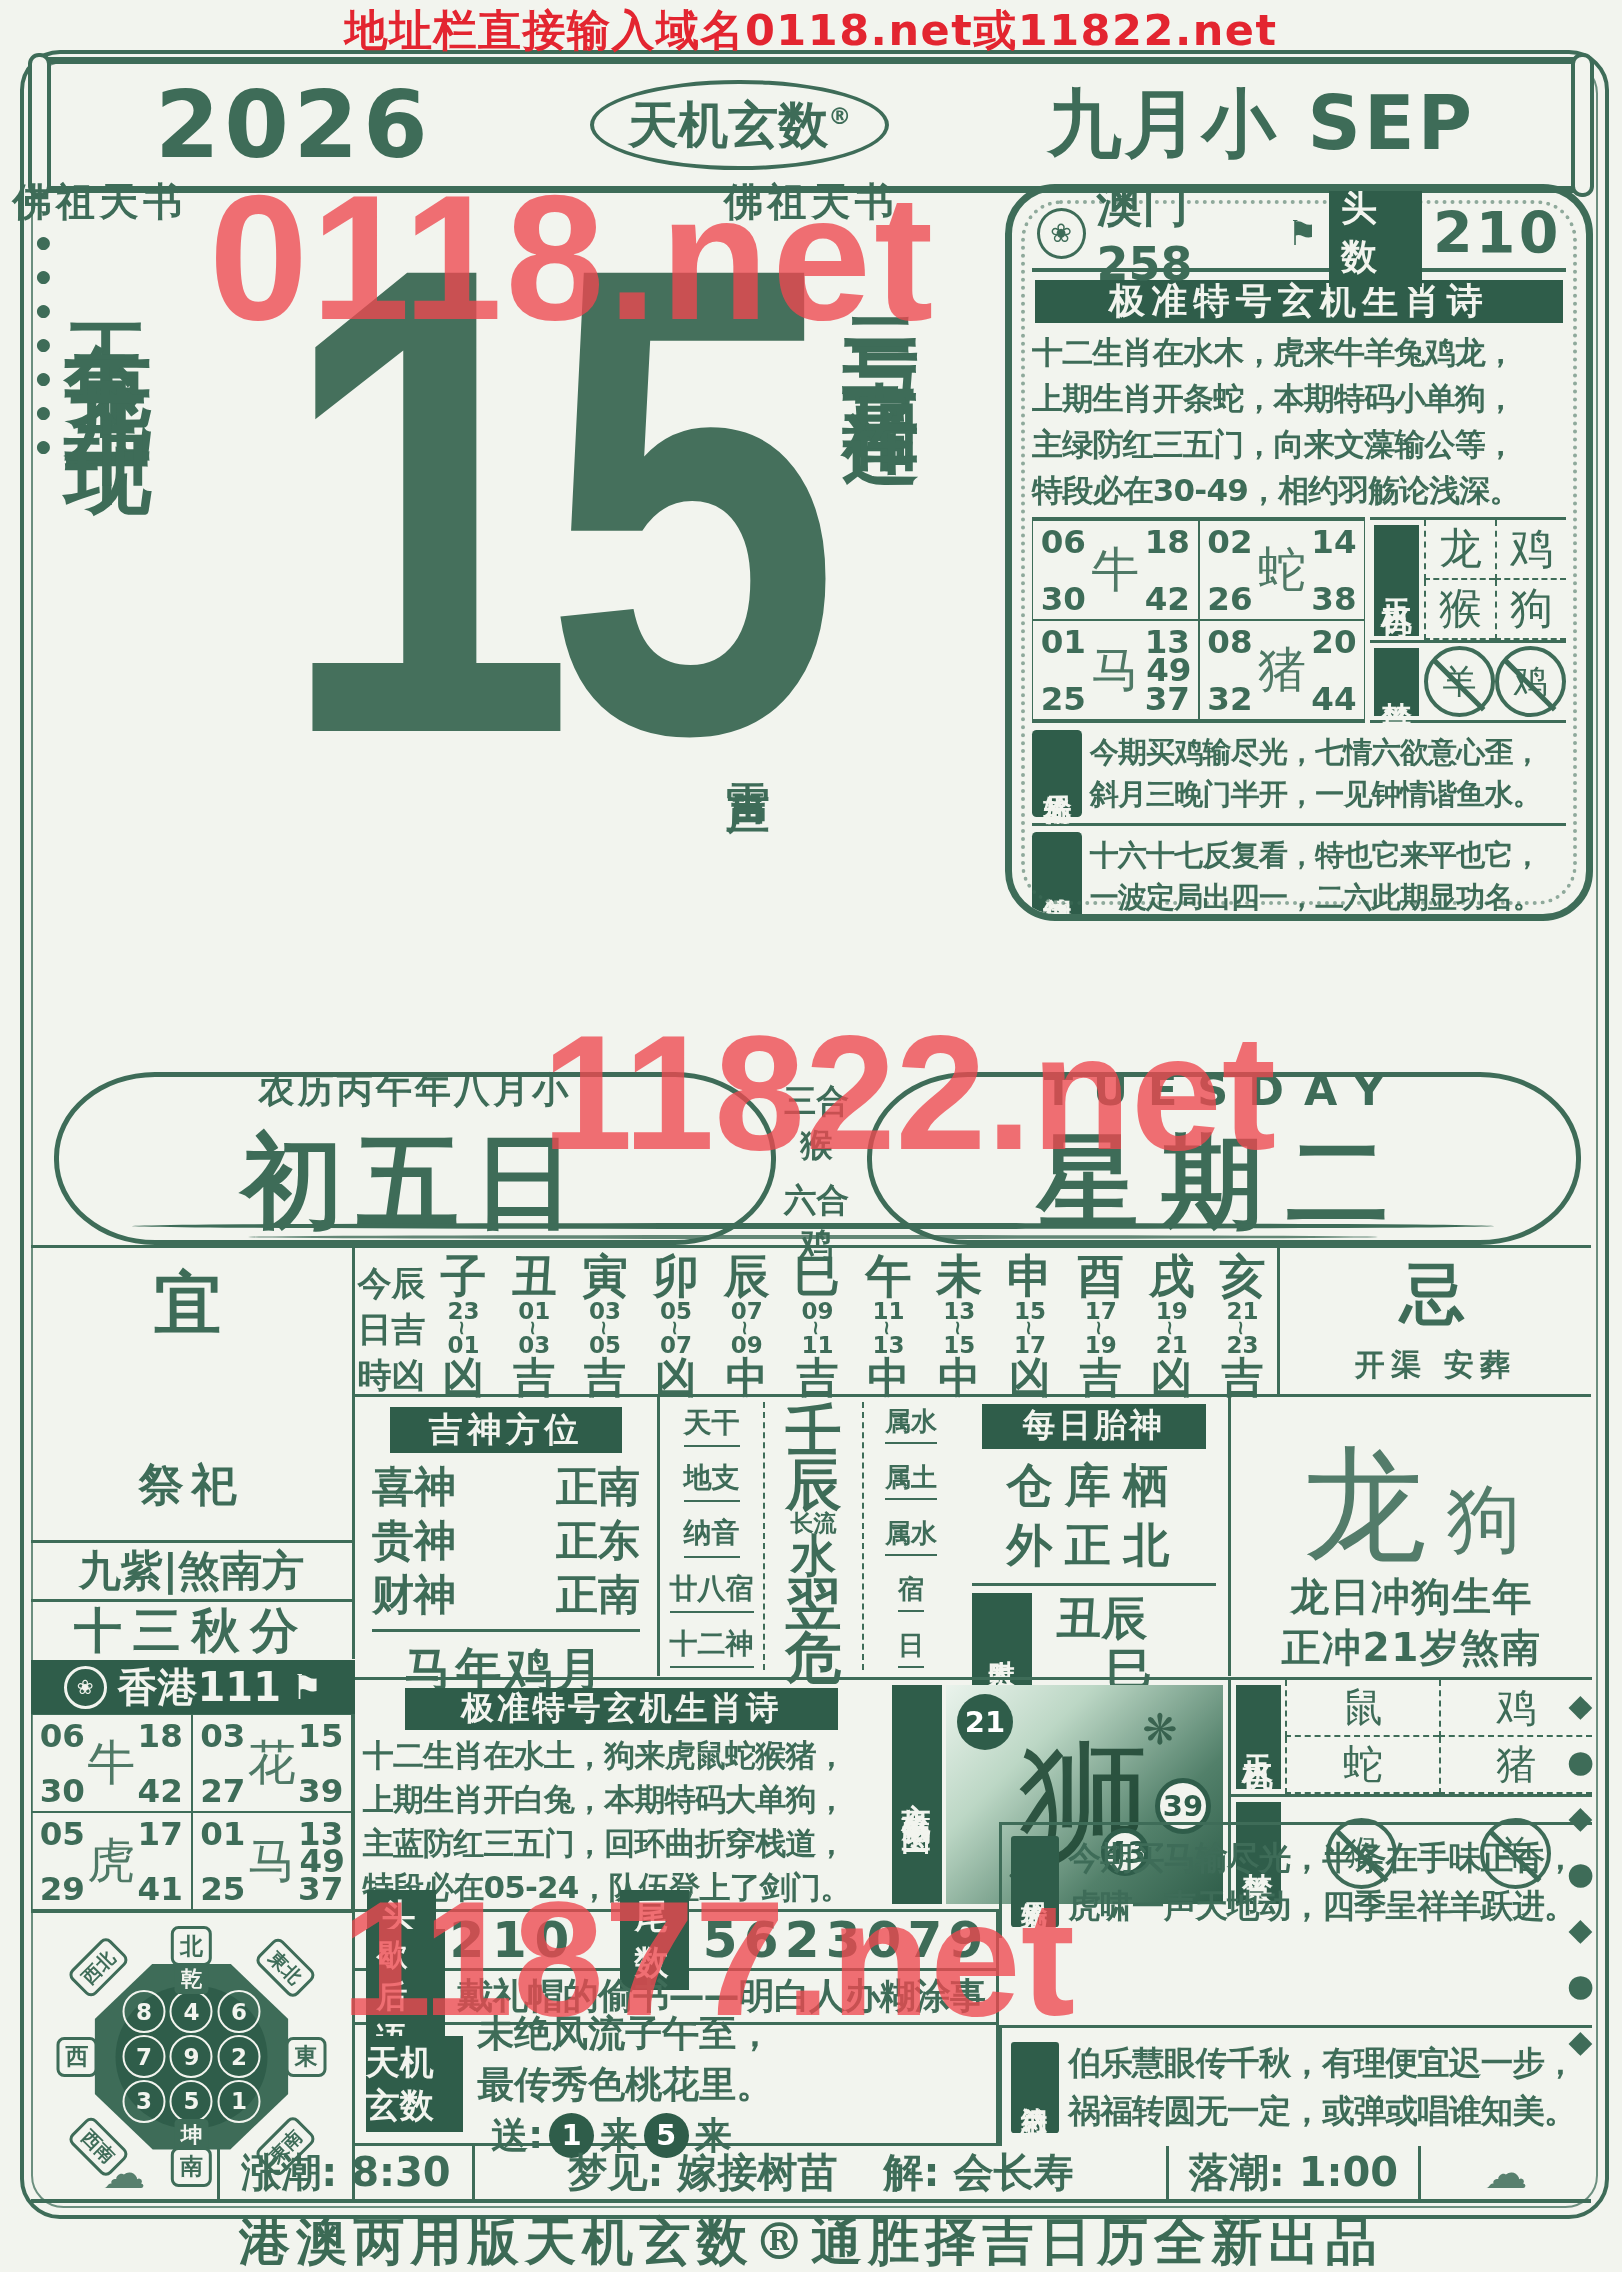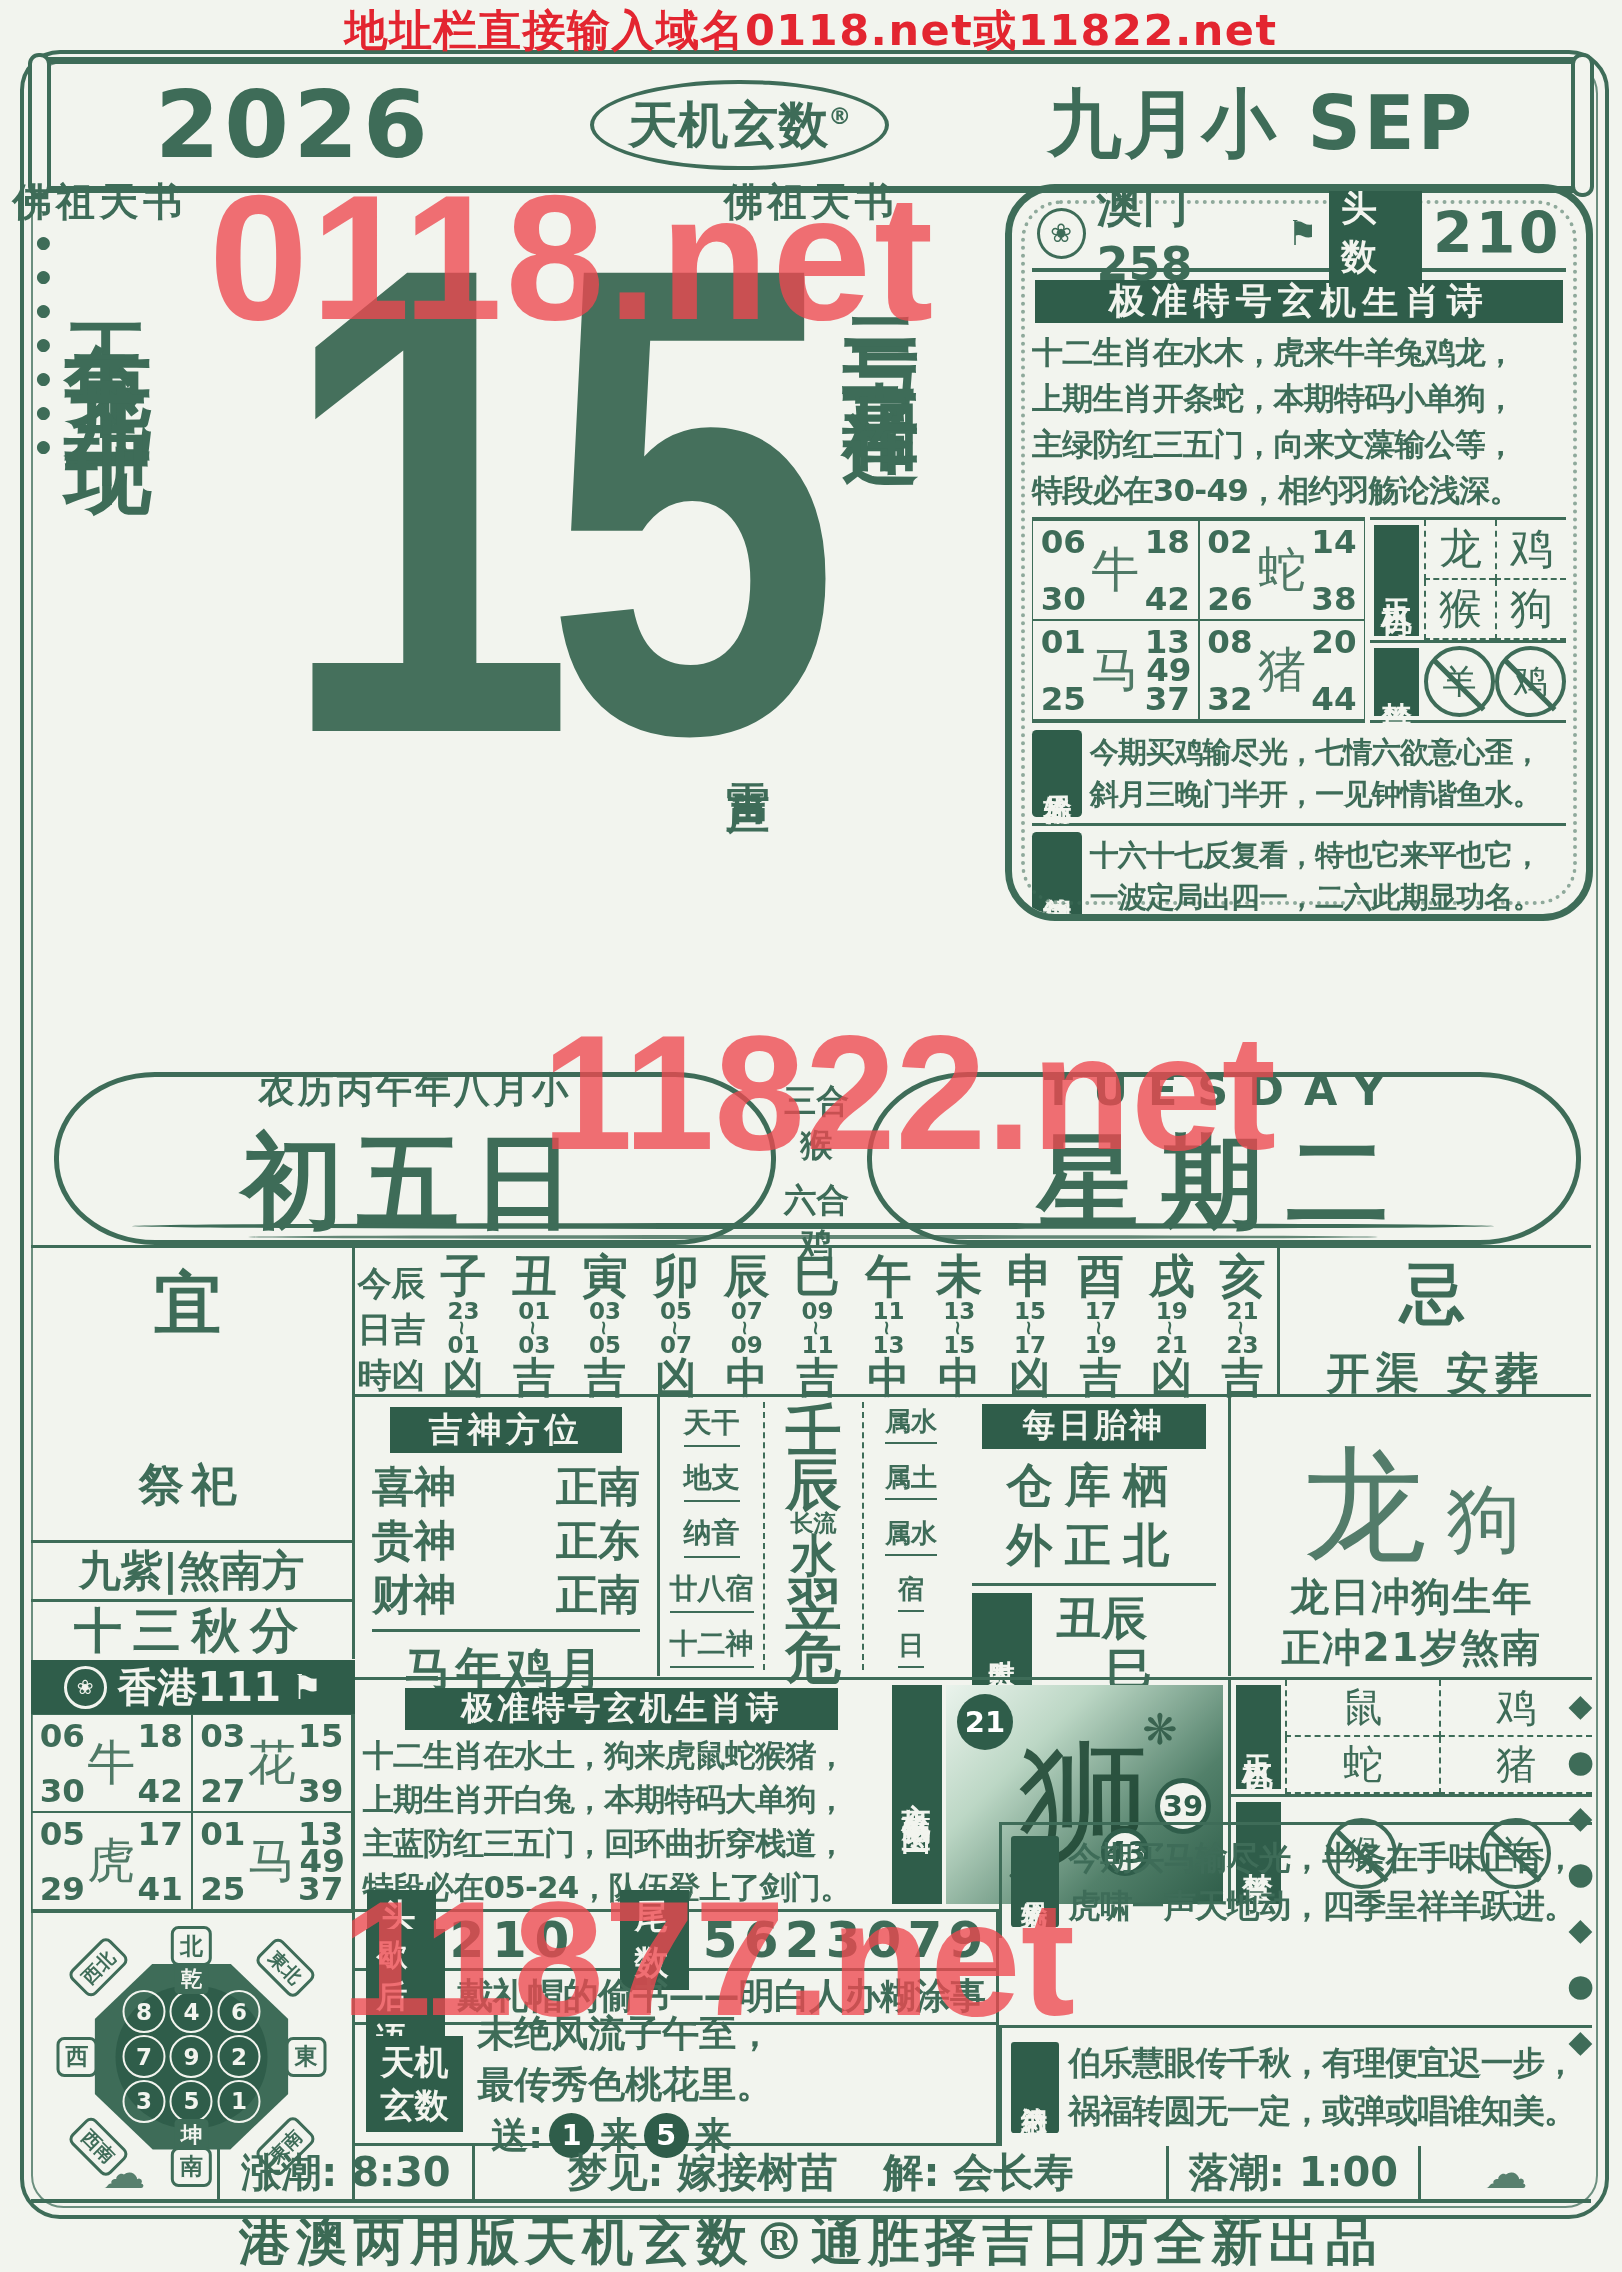--- a/index.html
+++ b/index.html
@@ -98,21 +98,21 @@
   
   .hours{left:355px;top:1245px;width:923px;height:152px;border-top:3.9px solid var(--ink);border-bottom:3.9px solid var(--ink);display:flex;padding:3.1px 0;}
   .hlab{width:73px;display:flex;flex-direction:column;justify-content:space-between;font-size:34px;font-weight:bold;padding:1.5px 0;margin-top:8px;}
   .hcol{flex:1;display:flex;flex-direction:column;align-items:center;justify-content:space-between;}
   .hb{font-size:46px;font-weight:bold;line-height:50px;}
   .ht{font-size:23px;font-weight:bold;line-height:20px;display:flex;flex-direction:column;align-items:center;}
   .ht .sep{transform:rotate(90deg);font-size:20px;line-height:14px;}
   .hl{font-size:42px;font-weight:bold;line-height:45px;}
   .ji-col{left:1277px;top:1245px;width:314px;height:152px;border-top:3.9px solid var(--ink);border-bottom:3.9px solid var(--ink);border-left:3.9px solid var(--ink);}
   .ji-head{font-size:65px;font-weight:900;letter-spacing:6.2px;margin-top:1.5px;}
-  .ji-item{font-size:43px;font-weight:bold;letter-spacing:6.2px;margin-top:7.7px;}
+  .ji-item{font-size:30px;font-weight:bold;letter-spacing:6.2px;margin-top:7.7px;}
 
   
   .jishen{left:355px;top:1396px;width:305px;height:280px;border-right:3.1px solid var(--ink);padding:7.7px 17px;}
   .js-title{width:232px;height:46px;margin:3.1px auto 7.7px auto;display:flex;align-items:center;justify-content:center;font-size:34px;font-weight:bold;letter-spacing:4.6px;}
   .js-row{display:flex;justify-content:space-between;font-size:42px;font-weight:bold;line-height:54px;}
   .js-bottom{border-top:3.1px solid var(--ink);margin-top:6.2px;font-size:46px;font-weight:bold;text-align:center;letter-spacing:4.6px;padding-top:7.7px;}
   .ganzhi{left:659px;top:1396px;width:300px;height:280px;display:flex;padding:6.2px 1.5px;}
   .gz-c{display:flex;flex-direction:column;justify-content:space-between;align-items:center;padding:1.5px 4.6px;}
   .gz-c.lbl{width:93px;font-size:28px;font-weight:bold;}
   .gz-c.lbl span{border-bottom:2.3px solid var(--ink);padding-bottom:3.1px;}
@@ -152,21 +152,21 @@
 
   
   .numsrow{left:355px;top:1909px;width:644px;height:62px;border-top:3.9px solid var(--ink);border-bottom:3.9px solid var(--ink);border-right:3.9px solid var(--ink);display:flex;align-items:center;gap:14px;padding:0 12.4px;}
   .numsrow .db{font-size:34px;font-weight:bold;padding:3.9px 14px;letter-spacing:6.2px;}
   .numsrow .v1{font-size:50px;font-weight:900;letter-spacing:7.7px;}
   .numsrow .v2{font-size:50px;font-weight:900;letter-spacing:6.2px;}
   .xhy{left:355px;top:1971px;width:644px;height:54px;border-bottom:3.9px solid var(--ink);border-right:3.9px solid var(--ink);display:flex;align-items:center;gap:12.4px;padding:0 10.8px;}
   .xhy .db{font-size:31px;font-weight:bold;padding:4.6px 10.8px;letter-spacing:3.1px;}
   .xhy .tx{font-size:36px;font-weight:bold;letter-spacing:-0.8px;white-space:nowrap;}
   .tjxs{left:355px;top:2025px;width:644px;height:121px;border-bottom:3.9px solid var(--ink);border-right:3.9px solid var(--ink);display:flex;align-items:center;gap:14px;padding:0 10.8px;}
-  .tjxs .db{width:108px;height:96px;display:flex;flex-direction:column;align-items:center;justify-content:center;font-size:34px;font-weight:bold;line-height:43px;}
+  .tjxs .db{width:108px;height:96px;display:flex;flex-direction:column;justify-content:center;font-size:34px;font-weight:bold;line-height:43px;}
   .tjxs .lines{font-size:37px;font-weight:bold;line-height:51px;}
   .sendrow{display:inline-flex;align-items:center;gap:6.2px;margin-left:14px;}
   .cnum{width:45px;height:45px;border-radius:50%;background:var(--dark);color:#fff;display:inline-flex;align-items:center;justify-content:center;font-size:29px;font-weight:900;}
 
   .rblk{left:999px;width:593px;box-sizing:border-box;border-left:3.9px solid var(--ink);padding:6.2px 9.3px;display:flex;gap:9.3px;align-items:center;}
   .rblk .vlab2{width:48px;min-height:91px;display:flex;align-items:center;justify-content:center;font-size:26px;font-weight:bold;writing-mode:vertical-rl;text-orientation:upright;border-radius:3.1px;}
   .rblk .lines{font-size:32.5px;font-weight:bold;line-height:48px;letter-spacing:-0.8px;white-space:nowrap;}
   .shujin2{top:1822px;height:116px;border-top:3.9px solid var(--ink);}
   .zong2{top:2025px;height:121px;border-top:3.9px solid var(--ink);}
 

